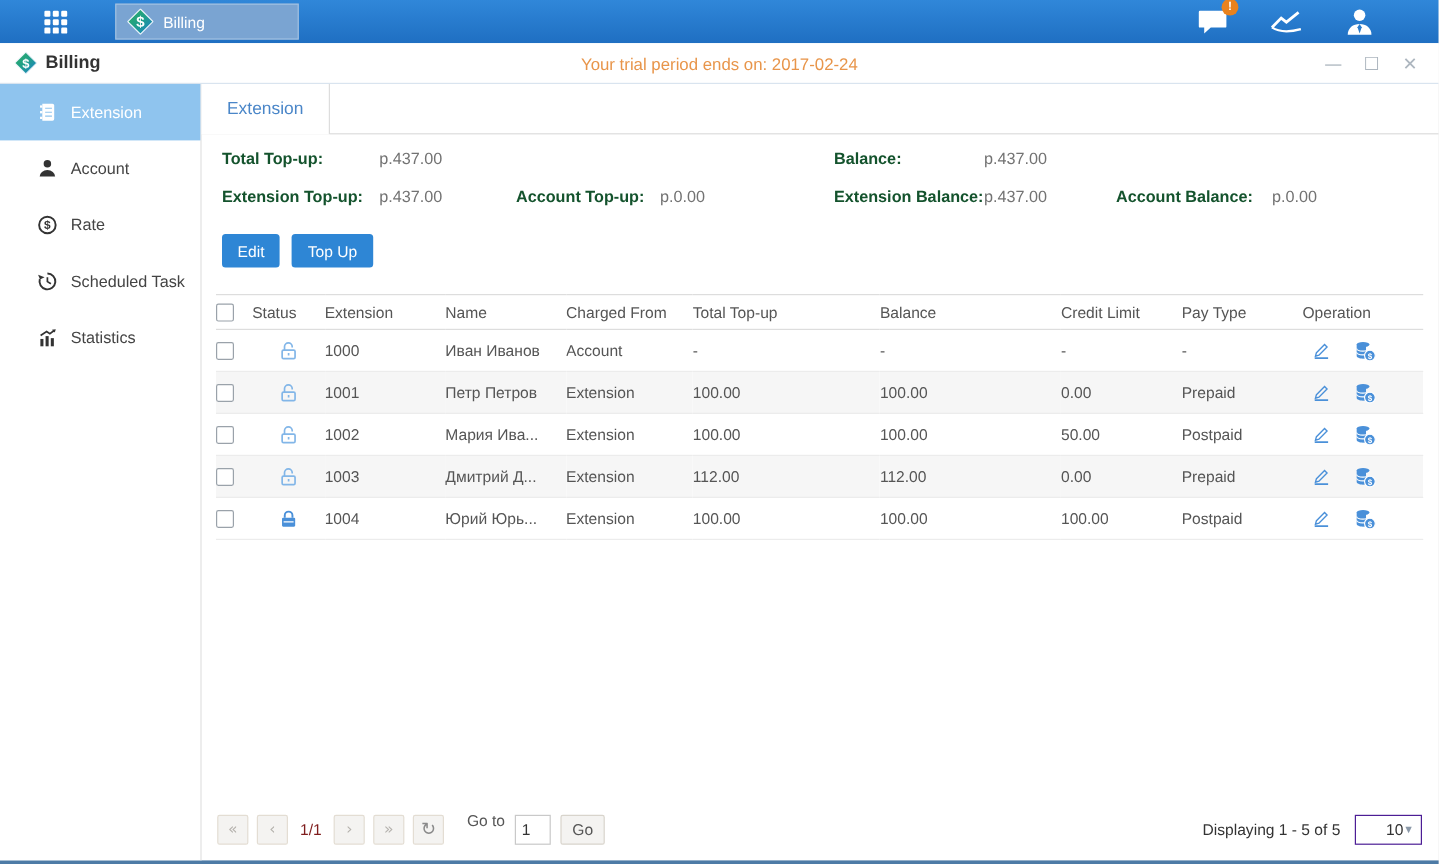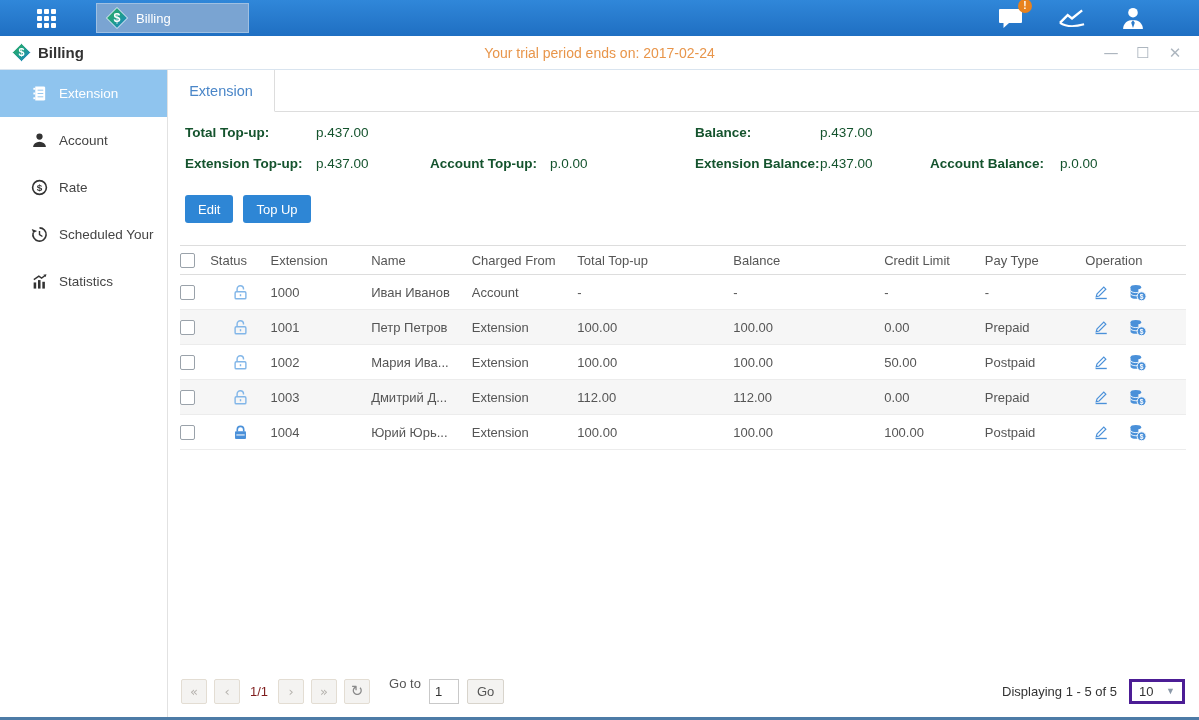--- a/index.html
+++ b/index.html
@@ -47,21 +47,21 @@
 
   .content { flex:1; display:flex; flex-direction:column; min-width:0; }
   .tabstrip { height:42px; flex:0 0 42px; border-bottom:1px solid #ddd; display:flex; }
   .tab { width:107px; background:#fff; border-right:1px solid #ddd;
          display:flex; align-items:center; justify-content:center;
          color:#4a86c8; font-size:14.5px; margin-bottom:-1px; border-bottom:1px solid #fff; cursor:pointer; }
 
   
   .summary { position:relative; height:72px; flex:0 0 72px; font-size:13.5px; }
   .summary b { color:#14532d; position:absolute; }
-  .summary span { color:#14532d; position:absolute; }
+  .summary span { color:#737373; position:absolute; }
 
   
   .actions { display:flex; gap:10px; padding-left:17px; margin-top:11px; }
   .btn-blue { background:#2e86d5; color:#fff; border:none; font-size:13px;
               height:28px; padding:0 13px; border-radius:3px; cursor:pointer;
               font-family:"Liberation Sans", sans-serif; }
 
   
   table { border-collapse:collapse; table-layout:fixed; width:auto;
           margin:22px 13px 0 12px; width:calc(100% - 25px); font-size:13px; color:#555; }
@@ -85,22 +85,22 @@
             color:#b5b2ad; font-size:13px; display:flex; align-items:center; justify-content:center;
             margin-right:7px; cursor:pointer; font-family:"DejaVu Sans", sans-serif; }
   .pg-ind { margin:0 10px 0 3px; color:#7f1d1d; }
   .goto-label { margin:0 8px 16px 12px; color:#555; }
   .goto-input { width:30px; height:25px; border:1px solid #c9c9c9; font-size:13px; padding-left:5px;
                 font-family:"Liberation Sans", sans-serif; color:#333; }
   .go-btn { margin-left:8px; height:25px; padding:0 9px; background:#f4f3f1; border:1px solid #d8d4cc;
             border-radius:2px; font-size:13px; color:#555; cursor:pointer;
             font-family:"Liberation Sans", sans-serif; }
   .pg-right { margin-left:auto; display:flex; align-items:center; gap:12px; color:#333; }
-  .pgsize { width:56px; height:25px; border:3px solid #4c1d95; background:#fff; display:flex;
-            align-items:center; justify-content:space-between; padding:0 7px; cursor:pointer; color:#333; }
+  .pgsize { width:56px; height:25px; border:1px solid #4c1d95; background:#fff; display:flex;
+            align-items:center; justify-content:space-between; padding:0 25px; cursor:pointer; color:#333; }
   .pgsize .arr { color:#8a98a8; font-size:9px; }
 </style>
 </head>
 <body>
 
 <svg width="0" height="0" style="position:absolute">
   <defs>
     <linearGradient id="diamondGrad" x1="0" y1="0" x2="1" y2="1">
       <stop offset="0" stop-color="#2fae62"></stop>
         <stop offset="0.5" stop-color="#1f9e8a"></stop>
@@ -219,21 +219,21 @@
           <text x="9" y="12.8" text-anchor="middle" font-size="10.5" font-weight="bold" fill="currentColor" font-family="Liberation Sans, sans-serif">$</text>
         </svg>
         <span>Rate</span>
       </div>
       <div class="side-item">
         <svg viewBox="0 0 18 18">
           <path d="M9 2 a7 7 0 1 1 -6.7 5" fill="none" stroke="currentColor" stroke-width="1.7"></path>
           <path d="M0.8 3.2 l1.7 4.2 4-2 z" fill="currentColor"></path>
           <path d="M9 5.3 V9.2 l3.1 1.9" fill="none" stroke="currentColor" stroke-width="1.5"></path>
         </svg>
-        <span>Scheduled Your</span>
+        <span>Scheduled Task</span>
       </div>
       <div class="side-item">
         <svg viewBox="0 0 18 18">
           <rect x="2.8" y="10" width="2.7" height="6.5" fill="currentColor"></rect>
           <rect x="7.4" y="7.5" width="2.7" height="9" fill="currentColor"></rect>
           <rect x="12" y="9.3" width="2.7" height="7.2" fill="currentColor"></rect>
           <path d="M3 7 L8.3 3.4 L11.2 5.4 L15 2.6" stroke="currentColor" fill="none" stroke-width="1.5"></path>
           <path d="M16.4 1.4 l-3.4 0.5 2.5 2.4 z" fill="currentColor"></path>
         </svg>
         <span>Statistics</span>

